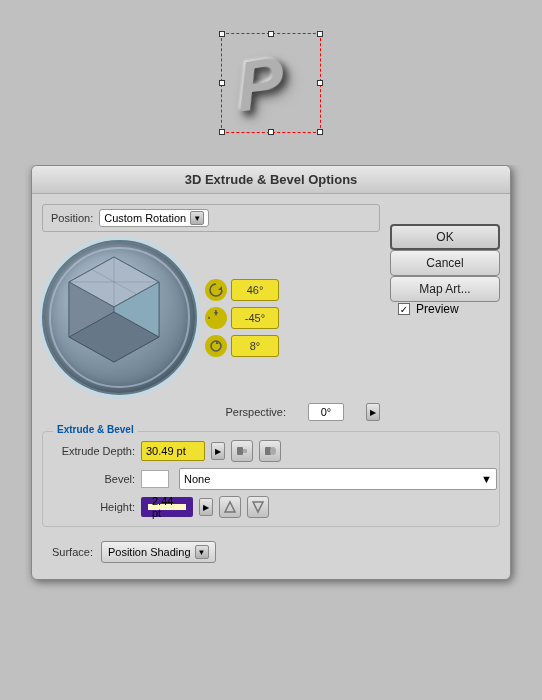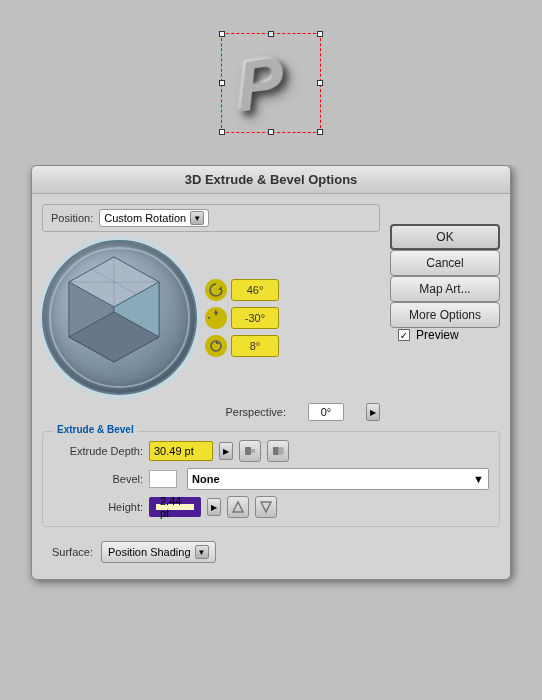--- a/index.html
+++ b/index.html
@@ -296,21 +296,21 @@
     }
 
     
     .bottom-section {
       padding: 0 10px 10px 10px;
     }
 
     .section-group {
       border: 1px solid #bbb;
       border-radius: 4px;
-      padding: 8px 10px;
+      padding: 8px 2px;
       margin-bottom: 8px;
       position: relative;
     }
 
     .section-title {
       position: absolute;
       top: -8px;
       left: 10px;
       background: #d4d4d4;
       padding: 0 4px;
@@ -368,21 +368,20 @@
       flex: 1;
       height: 22px;
       background: white;
       border: 1px solid #999;
       border-radius: 2px;
       font-size: 11px;
       display: flex;
       align-items: center;
       justify-content: space-between;
       padding: 0 4px;
-      font-weight: bold;
     }
 
     .bevel-preview {
       width: 28px;
       height: 18px;
       background: white;
       border: 1px solid #aaa;
       margin-right: 4px;
     }
 
@@ -498,21 +497,21 @@
             </div>
             <div class="angle-field">46°</div>
           </div>
           <div class="angle-row">
             <div class="angle-icon">
               <svg width="16" height="16" viewBox="0 0 16 16">
                 <path d="M2,8 A6,6 0 1,1 8,2" fill="none" stroke="#555" stroke-width="1.5"></path>
                 <polygon points="6,2 10,2 8,6" fill="#555"></polygon>
               </svg>
             </div>
-            <div class="angle-field">-30°</div>
+            <div class="angle-field">-45°</div>
           </div>
           <div class="angle-row">
             <div class="angle-icon">
               <svg width="16" height="16" viewBox="0 0 16 16">
                 <circle cx="8" cy="8" r="5" fill="none" stroke="#555" stroke-width="1.5"></circle>
                 <polygon points="8,3 11,6 8,6" fill="#555"></polygon>
               </svg>
             </div>
             <div class="angle-field">8°</div>
           </div>
@@ -524,21 +523,20 @@
         <div class="perspective-field">0°</div>
         <div class="small-arrow-btn">▶</div>
       </div>
 
     </div>
 
     <div class="right-panel">
       <button class="dialog-btn primary">OK</button>
       <button class="dialog-btn">Cancel</button>
       <button class="dialog-btn">Map Art...</button>
-      <button class="dialog-btn">More Options</button>
       <div class="preview-row">
         <div class="checkbox">✓</div>
         <span>Preview</span>
       </div>
     </div>
   </div>
 
   <div class="bottom-section">
     <div class="section-group">
       <div class="section-title">Extrude &amp; Bevel</div>

